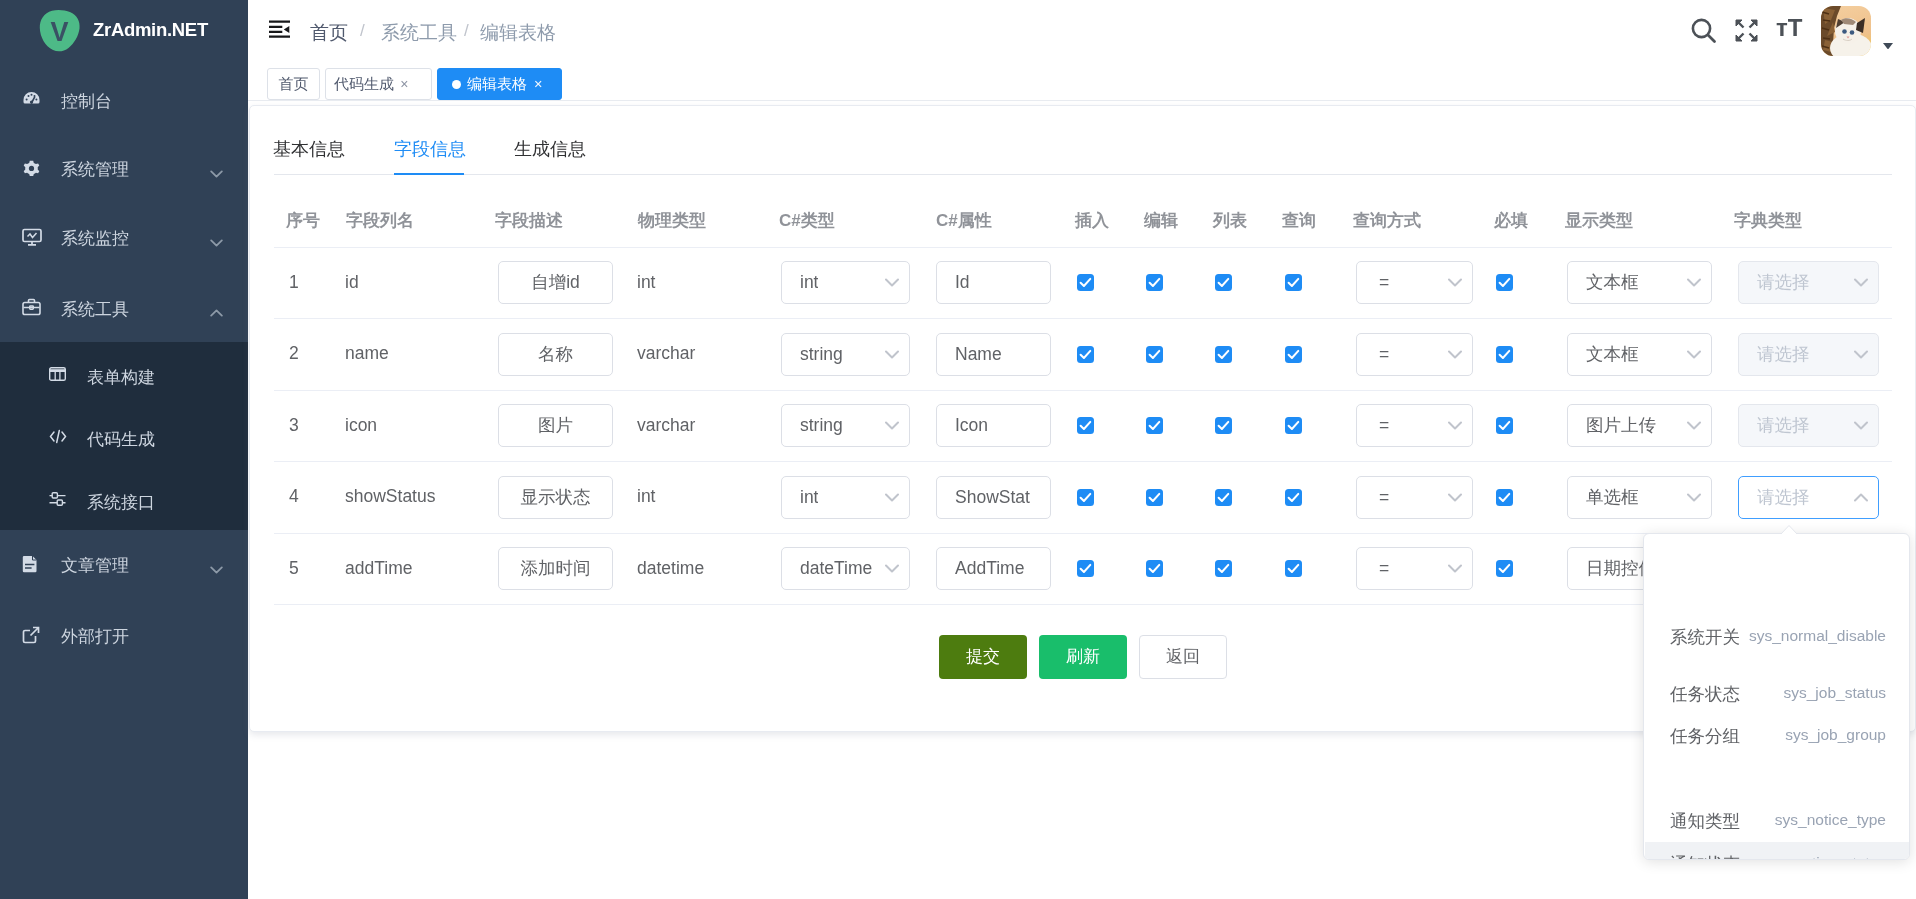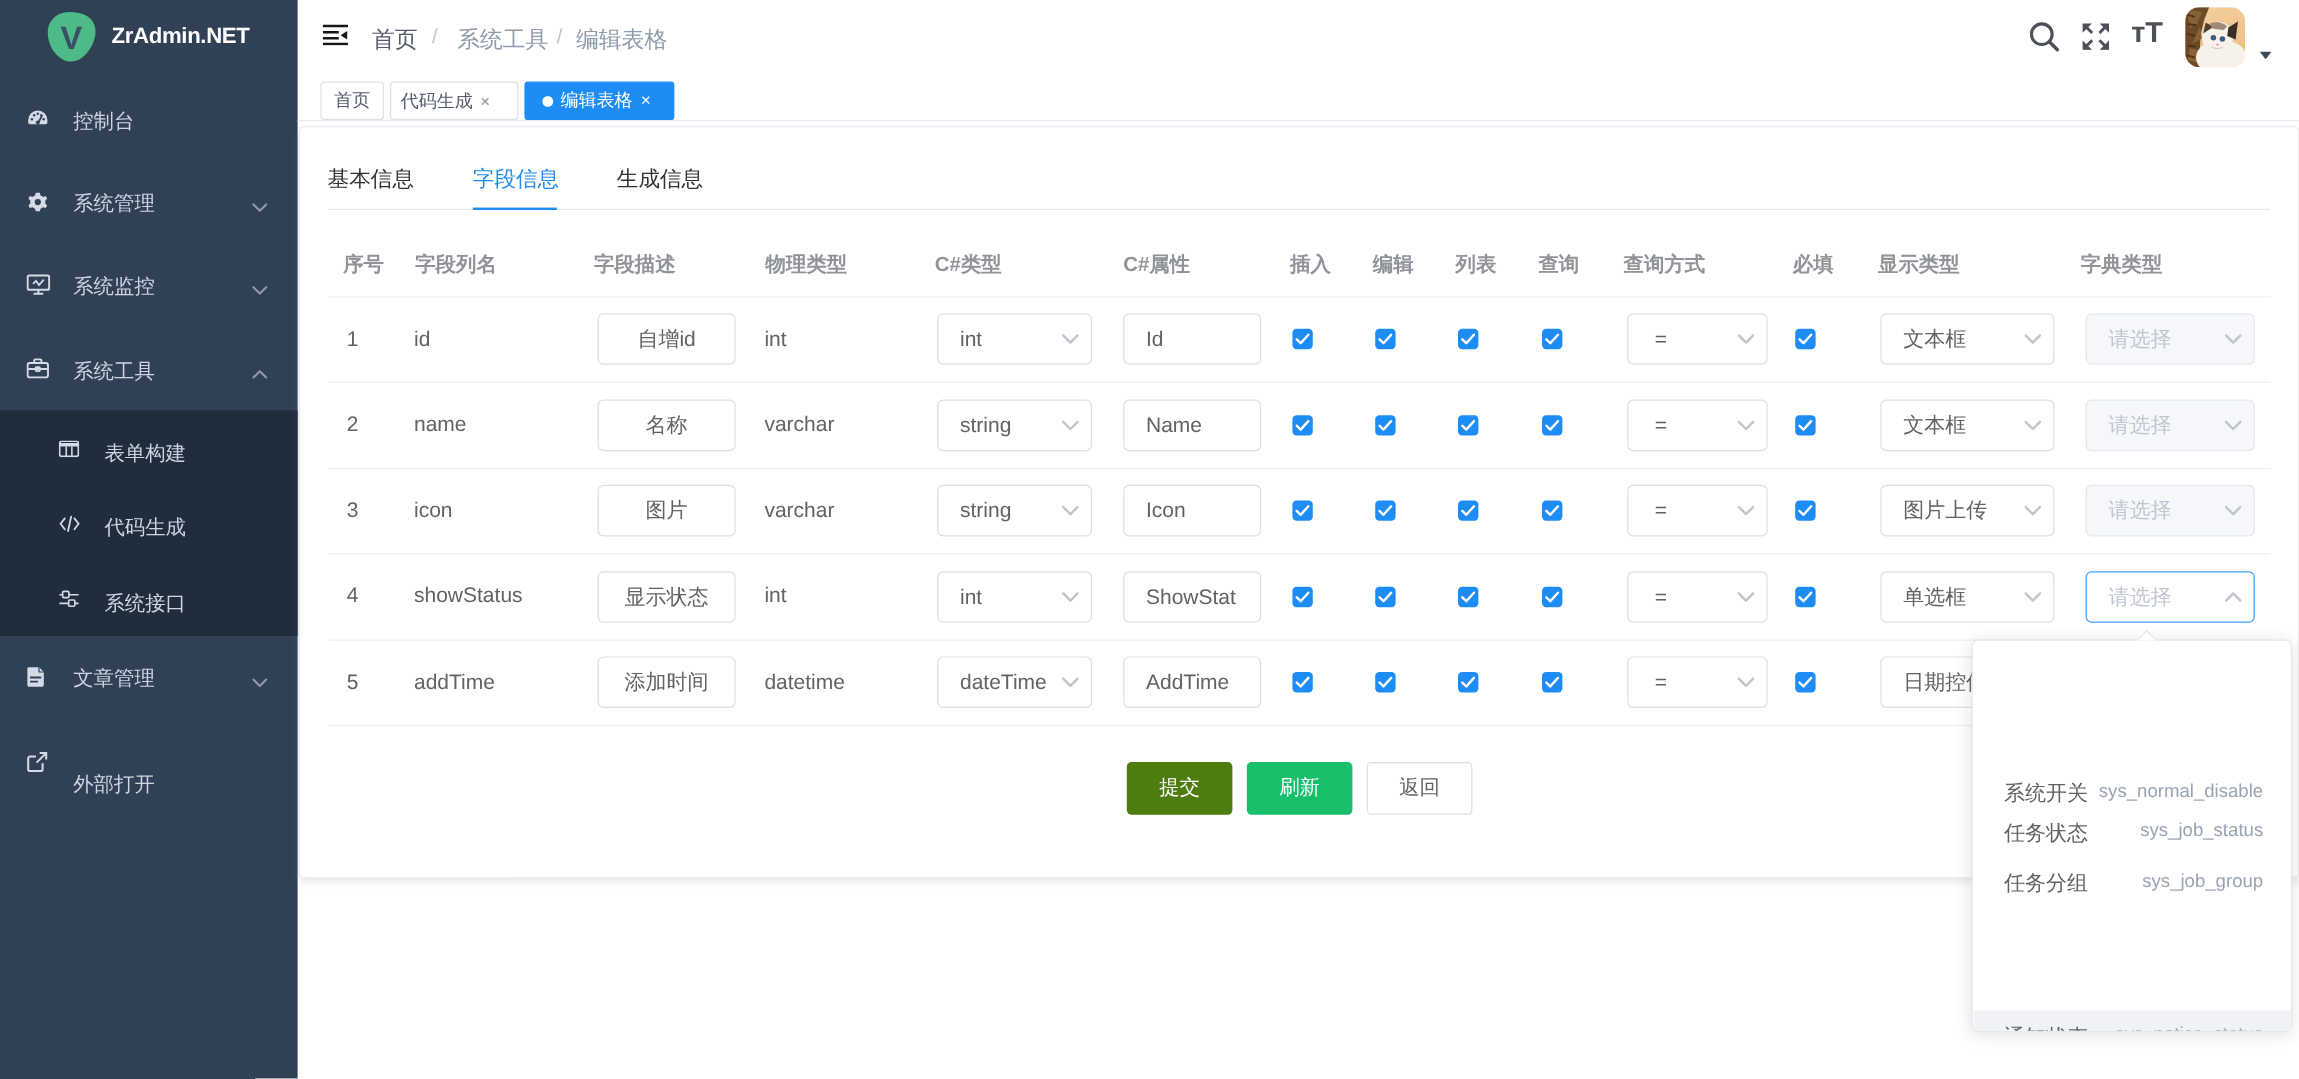--- a/index.html
+++ b/index.html
@@ -104,21 +104,21 @@
           <path d="M3 9.6 L12.4 9.6 M3 13 L9.6 13" stroke="#304156" stroke-width="1.5"></path>
         </svg></div>
 <div class="mi" style="left:61px;top:554.0px">文章管理</div>
 <div class="abs" style="left:210px;top:559.5px"><svg width="13" height="8" viewBox="0 0 14 9">
           <path d="M1 1.5 L7 7.5 L13 1.5" fill="none" stroke="#8d9aa8" stroke-width="2" stroke-linecap="round" stroke-linejoin="round"></path>
         </svg></div>
 <div class="abs" style="left:22px;top:625.5px"><svg width="18" height="18" viewBox="0 0 18 18">
           <path d="M13.5 10 L13.5 15 A1.5 1.5 0 0 1 12 16.5 L3 16.5 A1.5 1.5 0 0 1 1.5 15 L1.5 6 A1.5 1.5 0 0 1 3 4.5 L8 4.5" fill="none" stroke="#d3dbe6" stroke-width="1.7"></path>
           <path d="M11 1.5 L16.5 1.5 L16.5 7 M16 2 L8.5 9.5" fill="none" stroke="#d3dbe6" stroke-width="1.7"></path>
         </svg></div>
-<div class="mi" style="left:61px;top:642px">外部打开</div>
+<div class="mi" style="left:61px;top:625.0px">外部打开</div>
 </div>
 <div class="crumb1" style="left:310px;top:20px">首页</div>
 <div class="sep" style="left:360px;top:21px">/</div>
 <div class="crumb2" style="left:381px;top:20px">系统工具</div>
 <div class="sep" style="left:464px;top:21px">/</div>
 <div class="crumb2" style="left:480px;top:20px">编辑表格</div>
 
 <svg class="abs" style="left:269px;top:20px" width="21" height="18" viewBox="0 0 21 18">
 <path d="M0 1.6 L21 1.6 M0 6.9 L13.3 6.9 M0 11.9 L13.3 11.9 M0 16.6 L21 16.6" stroke="#17181a" stroke-width="2.1"></path>
 <path d="M14.8 9.4 L20.3 5.9 L20.3 12.9 Z" fill="#17181a"></path>
@@ -358,31 +358,35 @@
 <div class="sel" style="left:1567px;top:547.0px;width:145px">日期控件<span class="ar"><svg width="14" height="9" viewBox="0 0 14 9">
           <path d="M1 1.5 L7 7.5 L13 1.5" fill="none" stroke="#c0c4cc" stroke-width="2" stroke-linecap="round" stroke-linejoin="round"></path>
         </svg></span></div>
 <div class="sel dis" style="left:1738px;top:547.0px;width:141px">请选择<span class="ar"><svg width="14" height="9" viewBox="0 0 14 9">
           <path d="M1 1.5 L7 7.5 L13 1.5" fill="none" stroke="#c0c4cc" stroke-width="2" stroke-linecap="round" stroke-linejoin="round"></path>
         </svg></span></div>
 <div class="btn" style="left:939px;background:#4d7c0f">提交</div>
 <div class="btn" style="left:1039px;background:#19be6b">刷新</div>
 <div class="btn" style="left:1139px;background:#fff;border:1px solid #dcdfe6;color:#606266;line-height:42px">返回</div>
 <div class="dd">
-<div class="ddi" style="top:105px;">
+<div class="ddi" style="top:81px;">
         <span class="l">系统开关</span>
         <span class="r">sys_normal_disable</span>
       </div>
 <div class="ddi" style="top:137.5px;">
         <span class="l">任务状态</span>
         <span class="r">sys_job_status</span>
       </div>
 <div class="ddi" style="top:180.0px;text-align:center;">
         <span class="l">任务分组</span>
         <span class="r">sys_job_group</span>
+      </div>
+<div class="ddi" style="top:265.0px;">
+        <span class="l">通知类型</span>
+        <span class="r">sys_notice_type</span>
       </div>
 <div class="ddi" style="top:307.5px;background:#f0f2f5;">
         <span class="l">通知状态</span>
         <span class="r">sys_notice_status</span>
       </div>
 </div>
 <svg class="abs" style="left:1780px;top:524px" width="18" height="10" viewBox="0 0 18 10">
       <path d="M1 10 L9 1.5 L17 10" fill="#fff" stroke="#e4e7ed" stroke-width="1"></path>
     </svg>
 </div>

